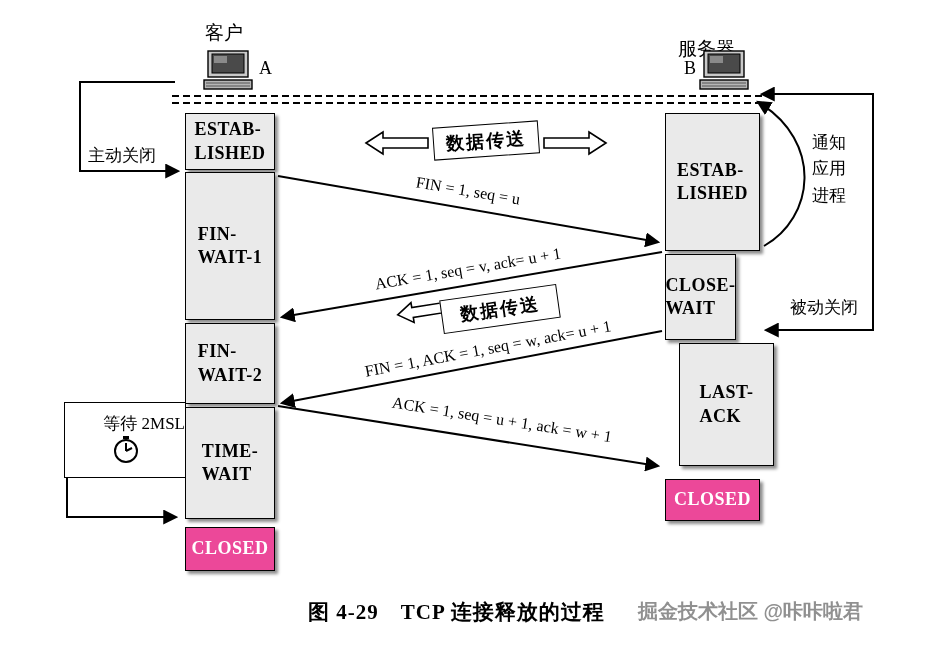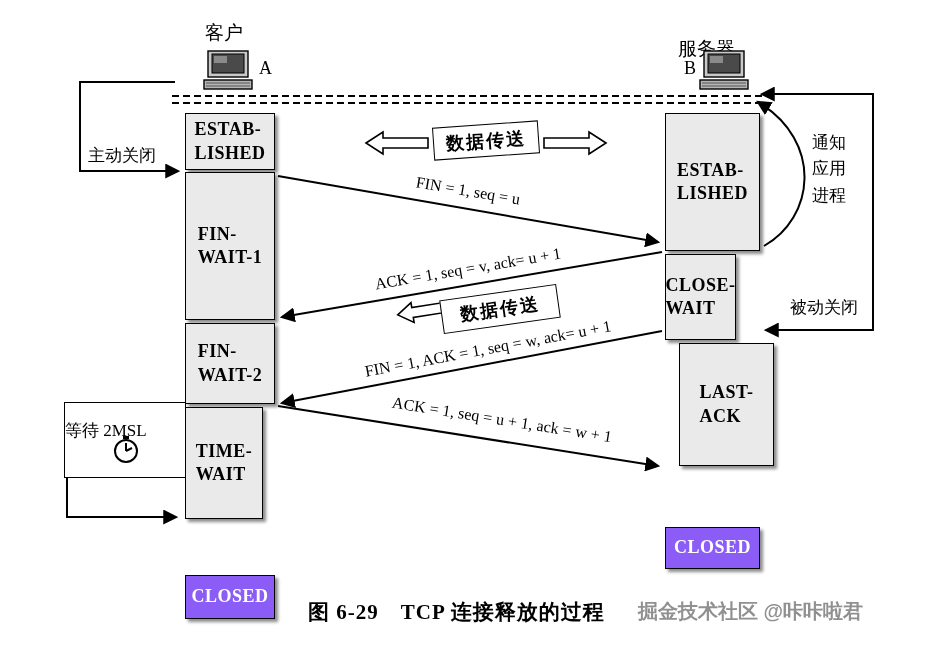--- a/index.html
+++ b/index.html
@@ -3,21 +3,21 @@
 <meta charset="utf-8">
 <style>
   html,body{margin:0;padding:0;background:#fff;}
   #figure{position:relative;width:934px;height:646px;background:#ffffff;overflow:hidden;
           font-family:"Liberation Serif","DejaVu Serif",serif;color:#000;padding-left:9px;}
   .abs{position:absolute;}
   .state{background:#eaeaea;border:1.5px solid #000;box-shadow:3px 3px 3px rgba(0,0,0,0.45);
          display:flex;align-items:center;justify-content:center;
          font-weight:bold;font-size:18px;line-height:1.28;letter-spacing:0.5px;
          white-space:pre-line;box-sizing:border-box;}
-  .closed{background:#8b5cf6;color:#ffffff;margin-top:48px;}
+  .closed{background:#ec4899;color:#ffffff;}
   .msg{font-size:16px;white-space:nowrap;transform-origin:center center;}
   .cjk{font-size:17px;}
   .host-title{font-size:19px;}
   .host-letter{font-size:18px;}
   .databox{border:1.7px solid #000;background:#fff;font-weight:bold;font-size:18px;
            display:flex;align-items:center;justify-content:center;letter-spacing:2px;
            box-sizing:border-box;white-space:nowrap;}
   .annot-box{border:1.5px solid #000;background:#fff;box-sizing:border-box;}
   .center{transform:translate(-50%,-50%);}
   .caption{font-size:21px;font-weight:600;letter-spacing:1px;white-space:nowrap;}
@@ -87,21 +87,21 @@
 
   <div class="abs host-letter" style="left:259px;top:58px;">A</div>
   <div class="abs host-letter" style="left:684px;top:58px;">B</div>
 
   <div class="abs state" style="left:185px;top:113px;width:90px;height:57px;">ESTAB-
 LISHED</div>
   <div class="abs state" style="left:185px;top:172px;width:90px;height:148px;">FIN-
 WAIT-1</div>
   <div class="abs state" style="left:185px;top:323px;width:90px;height:81px;">FIN-
 WAIT-2</div>
-  <div class="abs state" style="left:185px;top:407px;width:78px;height:112px;font-family:Liberation Serif, serif;">TIME-
+  <div class="abs state" style="left:185px;top:407px;width:90px;height:112px;font-family:Liberation Serif, serif;">TIME-
 WAIT</div>
   <div class="abs state closed" style="left:185px;top:527px;width:90px;height:44px;">CLOSED</div>
 
   <div class="abs state" style="left:665px;top:113px;width:95px;height:138px;">ESTAB-
 LISHED</div>
   <div class="abs state" style="left:665px;top:254px;width:71px;height:86px;">CLOSE-
 WAIT</div>
   <div class="abs state" style="left:665px;top:343px;width:95px;height:123px;margin-left:14px;">LAST-
 ACK</div>
   <div class="abs state closed" style="left:665px;top:479px;width:95px;height:42px;">CLOSED</div>
@@ -114,25 +114,25 @@
   <div class="abs databox" style="left:433px;top:124px;width:106px;height:33px;transform:rotate(-4deg);">数据传送</div>
   <div class="abs databox" style="left:441px;top:292px;width:118px;height:34px;transform:rotate(-8deg);">数据传送</div>
 
   <div class="abs cjk" style="left:88px;top:144px;">主动关闭</div>
   <div class="abs cjk" style="left:790px;top:296px;">被动关闭</div>
   <div class="abs cjk preline" style="left:812px;top:130px;line-height:1.55;">通知
 应用
 进程</div>
 
   <div class="abs annot-box" style="left:64px;top:402px;width:122px;height:76px;">
-    <div class="cjk" style="text-align:left;margin-top:16px;">等待 2MSL</div>
+    <div class="cjk" style="text-align:right;margin-top:9px;">等待 2MSL</div>
     <svg width="28" height="30" style="position:absolute;left:47px;top:32px;" xmlns="http://www.w3.org/2000/svg">
       <rect x="11" y="1" width="6" height="3" fill="#000"></rect>
       <circle cx="14" cy="16" r="11" fill="#fff" stroke="#000" stroke-width="2"></circle>
       <line x1="14" y1="16" x2="14" y2="8" stroke="#000" stroke-width="2"></line>
       <line x1="14" y1="16" x2="20" y2="13" stroke="#000" stroke-width="2"></line>
     </svg>
   </div>
 
-  <div class="abs caption" style="left:308px;top:598px;">图 6-29　TCP 连接释放的过程</div>
+  <div class="abs caption" style="left:308px;top:598px;">图 4-29　TCP 连接释放的过程</div>
   <div class="abs watermark" style="left:638px;top:598px;">掘金技术社区 @咔咔啦君</div>
 
 </div>
 
 </body></html>

